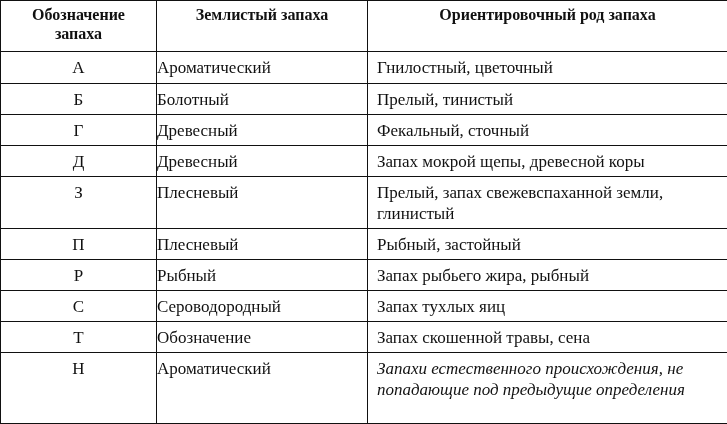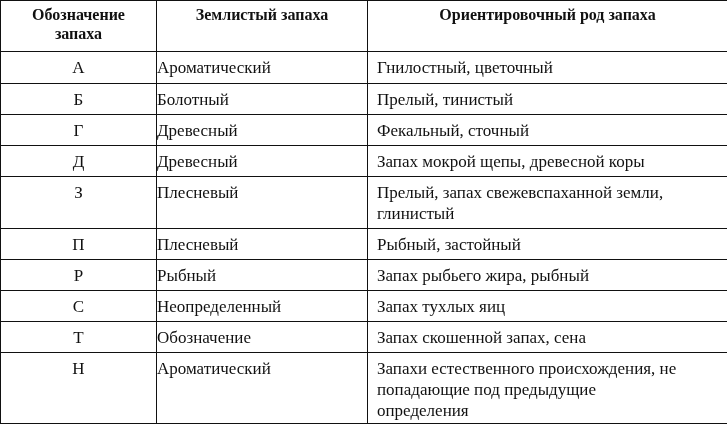--- a/index.html
+++ b/index.html
@@ -77,27 +77,27 @@
       <td>Плесневый</td>
       <td class="desc">Рыбный, застойный</td>
     </tr>
     <tr style="height:31px">
       <td class="code">Р</td>
       <td>Рыбный</td>
       <td class="desc">Запах рыбьего жира, рыбный</td>
     </tr>
     <tr style="height:31px">
       <td class="code">С</td>
-      <td>Неопределенный</td>
+      <td>Сероводородный</td>
       <td class="desc">Запах тухлых яиц</td>
     </tr>
     <tr style="height:31px">
       <td class="code">Т</td>
       <td>Обозначение</td>
-      <td class="desc">Запах скошенной запах, сена</td>
+      <td class="desc">Запах скошенной травы, сена</td>
     </tr>
     <tr style="height:71px">
       <td class="code">Н</td>
       <td>Ароматический</td>
-      <td class="desc" style="padding-right:36px;">Запахи естественного происхождения, не попадающие под предыдущие определения</td>
+      <td class="desc" style="padding-right:36px;font-style:italic;">Запахи естественного происхождения, не попадающие под предыдущие определения</td>
     </tr>
   </tbody>
 </table>
 
 </body></html>

